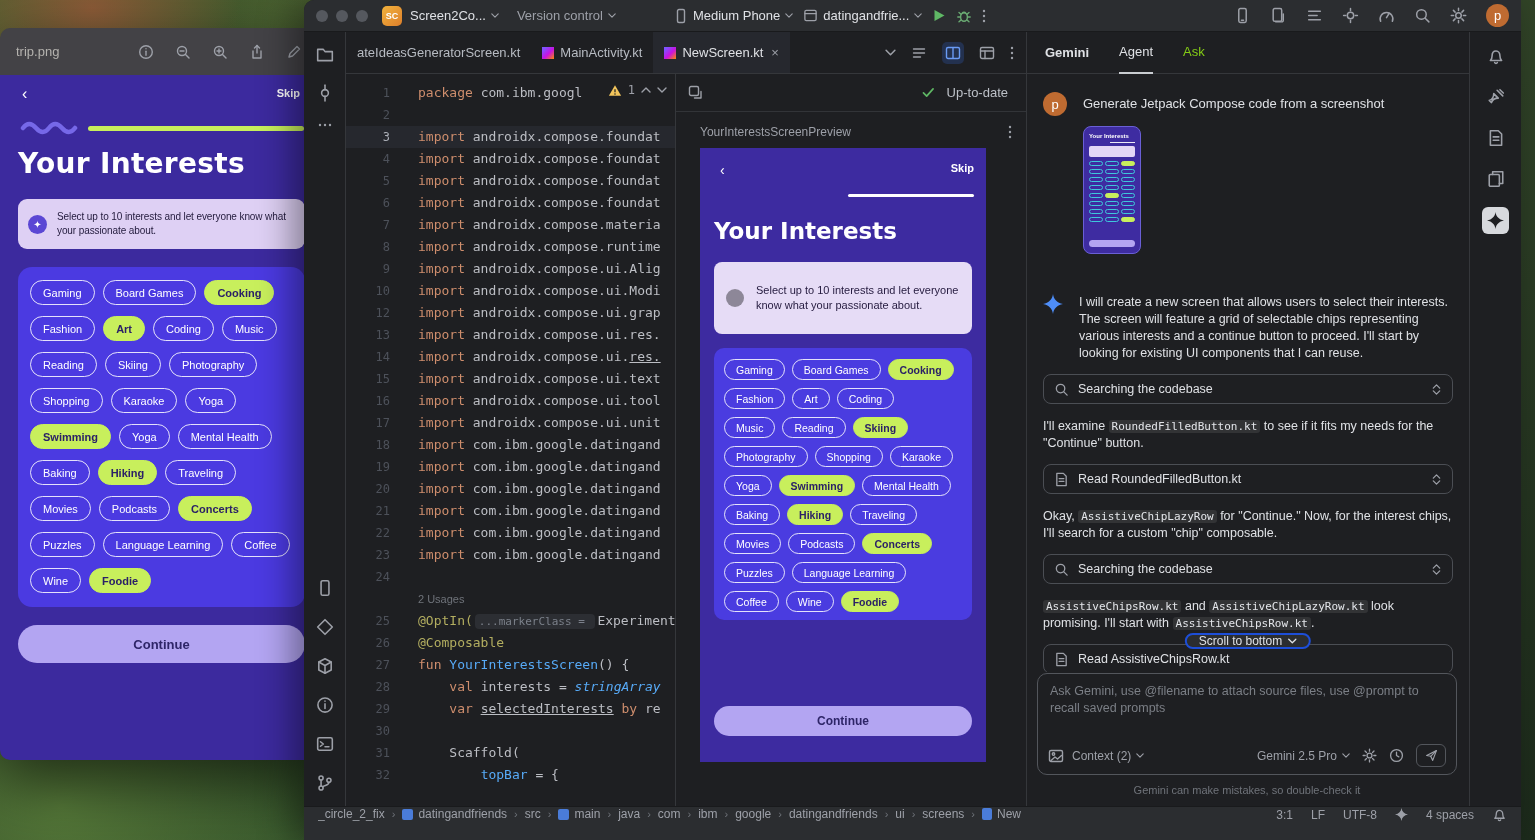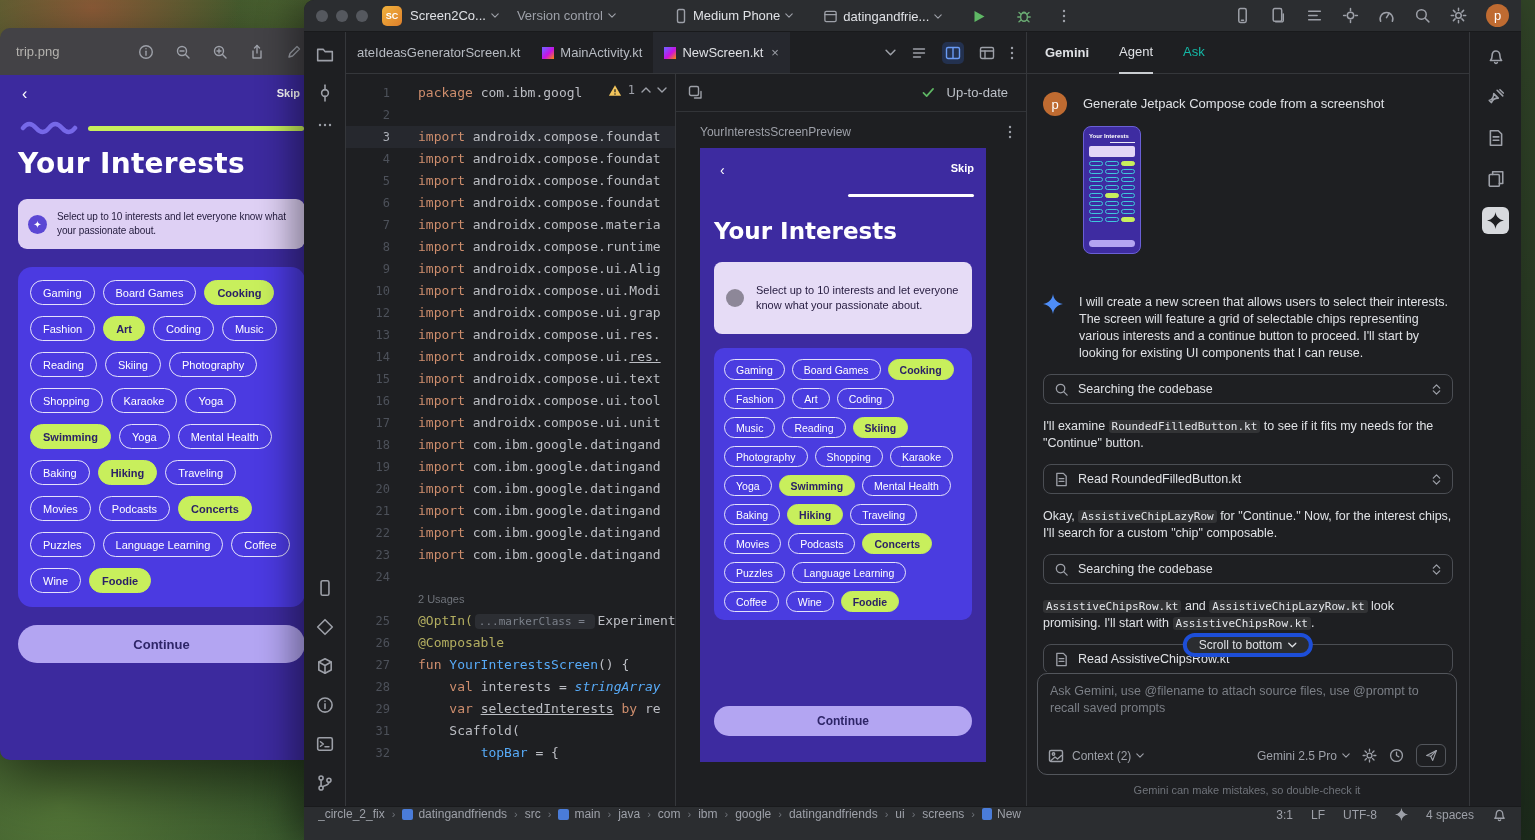--- a/index.html
+++ b/index.html
@@ -54,21 +54,21 @@
     box-shadow:-12px 0 34px rgba(0,0,0,.4)}
   .titlebar{height:32px;flex:none;background:#2b2d30;border-bottom:1px solid #191a1c;
     display:flex;align-items:center;padding:0 12px;color:#dfe1e5;font-size:13px}
   .traffic{display:flex;gap:8px;margin-right:14px}
   .dot{width:12px;height:12px;border-radius:50%;background:#55585e}
   .sc-logo{width:20px;height:20px;border-radius:5px;background:linear-gradient(135deg,#f2b33d,#dd7f2b);
     color:#fff;font-size:9px;font-weight:700;display:flex;align-items:center;justify-content:center;margin-right:8px}
   .tb-item{display:flex;align-items:center;gap:5px;margin-right:18px;white-space:nowrap}
   .tb-muted{color:#9da0a8}
   .chev{width:8px;height:5px}
-  .tb-center{display:flex;align-items:flex-end;margin-left:40px;gap:30px}
+  .tb-center{display:flex;align-items:flex-start;margin-left:40px;gap:10px}
   .tb-right{margin-left:auto;display:flex;align-items:center;gap:19px}
   .avatar{width:23px;height:23px;border-radius:50%;background:#bf6b31;color:#fff;font-size:13px;
     display:flex;align-items:center;justify-content:center}
 
   .body{flex:1;display:flex;min-height:0}
   .left-stripe{width:42px;flex:none;border-right:1px solid #35373b;position:relative;
     display:flex;flex-direction:column;align-items:center;padding-top:14px;gap:20px}
   .stripe-bottom{position:absolute;bottom:14px;left:0;right:0;display:flex;flex-direction:column;
     align-items:center;gap:21px}
 
@@ -114,21 +114,21 @@
   .ph-card-text{font-size:11px;line-height:15px;color:#241a3e}
   .phone .chips-panel{top:200px;left:14px;width:258px;height:272px;padding:11px 10px;background:#4a3ce0;border-radius:10px}
   .phone .chip-row{gap:7px;margin-bottom:8px}
   .phone .chip{height:21px;padding:0 11px;font-size:10.5px;border-radius:11px}
   .phone .continue-btn{top:558px;left:14px;width:258px;height:30px;font-size:12px;border-radius:15px}
 
   
   .gemini{width:443px;flex:none;border-left:1px solid #35373b;position:relative;display:flex;flex-direction:column}
   .g-header{height:42px;flex:none;border-bottom:1px solid #35373b;display:flex;align-items:center;padding:0 18px;gap:30px}
   .g-title{font-weight:700;font-size:13px;color:#dfe1e5}
-  .g-tab{font-size:13px;color:#14b8a6;height:42px;display:flex;align-items:center;border-bottom:2px solid transparent}
+  .g-tab{font-size:13px;color:#84cc16;height:42px;display:flex;align-items:center;border-bottom:2px solid transparent}
   .g-tab.active{color:#dfe1e5;border-bottom-color:#c9ccd1}
   .g-content{flex:1;position:relative;overflow:hidden;padding:18px 16px 0}
   .g-user{display:flex;gap:16px;align-items:flex-start}
   .g-avatar{width:24px;height:24px;border-radius:50%;background:#bf6b31;color:#fff;font-size:13px;
     display:flex;align-items:center;justify-content:center;flex:none}
   .g-user-text{font-size:13px;color:#dfe1e5;padding-top:4px}
   .g-thumb{margin:10px 0 0 40px;width:58px;height:128px;border-radius:8px;background:#3e2ca1;
     border:1px solid #6a5fd6;overflow:hidden;padding:6px 5px;display:flex;flex-direction:column}
   .th-title{color:#fff;font-size:6px;font-weight:700;margin-bottom:2px}
   .th-line{height:1px;background:rgba(255,255,255,.9);width:55%;margin:1px 0 3px auto}
@@ -138,22 +138,22 @@
   .th-chip.lime{background:#c8ef5c;border-color:#c8ef5c}
   .th-btn{margin-top:auto;height:7px;border-radius:4px;background:#b3a5f2}
   .g-response{display:flex;gap:16px;margin-top:40px}
   .g-par{font-size:12.5px;line-height:17px;color:#dfe1e5}
   .g-par-full{margin-top:14px;font-size:12.5px;line-height:17px;color:#dfe1e5}
   .inline-code{font-family:"DejaVu Sans Mono","Liberation Mono",monospace;font-size:11px;
     background:rgba(255,255,255,.09);padding:0 3px;border-radius:3px;color:#e4e6ea}
   .g-tool{margin-top:12px;height:30px;border:1px solid #4b4e54;border-radius:8px;display:flex;
     align-items:center;gap:9px;padding:0 10px;color:#dfe1e5;font-size:12.5px}
   .g-tool .exp{margin-left:auto}
-  .scroll-pill{position:absolute;left:50%;transform:translateX(-50%);top:601px;height:24px;z-index:3;
-    background:#2b2d30;border:4px solid #1d4ed8;border-radius:13px;display:flex;align-items:center;
+  .scroll-pill{position:absolute;left:50%;transform:translateX(-50%);top:601px;height:16px;z-index:3;
+    background:#2b2d30;border:2px solid #1d4ed8;border-radius:13px;display:flex;align-items:center;
     gap:6px;padding:0 12px;color:#dfe1e5;font-size:12px;white-space:nowrap}
   .g-bottom{position:absolute;left:10px;right:12px;top:640px;bottom:0;background:#1e1f22;z-index:2;padding-top:1px}
   .g-input{border:1px solid #53565c;border-radius:10px;height:102px;position:relative;padding:9px 12px 0}
   .g-input textarea{width:100%;height:52px;background:none;border:none;outline:none;resize:none;
     color:#dfe1e5;font-size:12.5px;line-height:17px;font-family:"Liberation Sans",sans-serif}
   .g-input textarea::placeholder{color:#7b7f86}
   .g-input-bottom{position:absolute;left:10px;right:10px;bottom:7px;display:flex;align-items:center;
     gap:8px;color:#9da0a8;font-size:12px}
   .g-ib-right{margin-left:auto;display:flex;align-items:center;gap:12px}
   .send-btn{width:30px;height:23px;border:1px solid #53565c;border-radius:6px;display:flex;
@@ -534,20 +534,21 @@
                 <div class="cl"><span class="ln">21</span><span class="ct"><span class="tk-k">import </span><span class="tk-p">com.ibm.google.datingand</span></span></div>
                 <div class="cl"><span class="ln">22</span><span class="ct"><span class="tk-k">import </span><span class="tk-p">com.ibm.google.datingand</span></span></div>
                 <div class="cl"><span class="ln">23</span><span class="ct"><span class="tk-k">import </span><span class="tk-p">com.ibm.google.datingand</span></span></div>
                 <div class="cl"><span class="ln">24</span><span class="ct"></span></div>
                 <div class="cl"><span class="ln"></span><span class="ct"><span class="hint">2 Usages</span></span></div>
                 <div class="cl"><span class="ln">25</span><span class="ct"><span class="tk-a">@OptIn(</span><span class="tk-i">...markerClass = </span><span class="tk-p">Experiment</span></span></div>
                 <div class="cl"><span class="ln">26</span><span class="ct"><span class="tk-a">@Composable</span></span></div>
                 <div class="cl"><span class="ln">27</span><span class="ct"><span class="tk-k">fun </span><span class="tk-f">YourInterestsScreen</span><span class="tk-p">() {</span></span></div>
                 <div class="cl"><span class="ln">28</span><span class="ct"><span class="tk-p">    </span><span class="tk-k">val </span><span class="tk-p">interests </span><span class="tk-p">= </span><span class="tk-fi">stringArray</span></span></div>
                 <div class="cl"><span class="ln">29</span><span class="ct"><span class="tk-p">    </span><span class="tk-k">var </span><span class="tk-u">selectedInterests</span><span class="tk-p"> </span><span class="tk-k">by </span><span class="tk-p">re</span></span></div>
+                <div class="cl"><span class="ln">30</span><span class="ct"></span></div>
                 <div class="cl"><span class="ln">31</span><span class="ct"><span class="tk-p">    </span><span class="tk-p">Scaffold(</span></span></div>
                 <div class="cl"><span class="ln">32</span><span class="ct"><span class="tk-p">        </span><span class="tk-f">topBar</span><span class="tk-p"> = {</span></span></div>
               </div>
             <div class="inspections">
               <svg width="14" height="13" viewBox="0 0 16 14">
                   <path d="M8 1 15 13H1z" fill="#f2c55c"></path>
                   <line x1="8" y1="5.5" x2="8" y2="9" stroke="#1e1f22" stroke-width="1.4"></line>
                   <circle cx="8" cy="11" r=".9" fill="#1e1f22"></circle>
                 </svg>
               <span>1</span>

